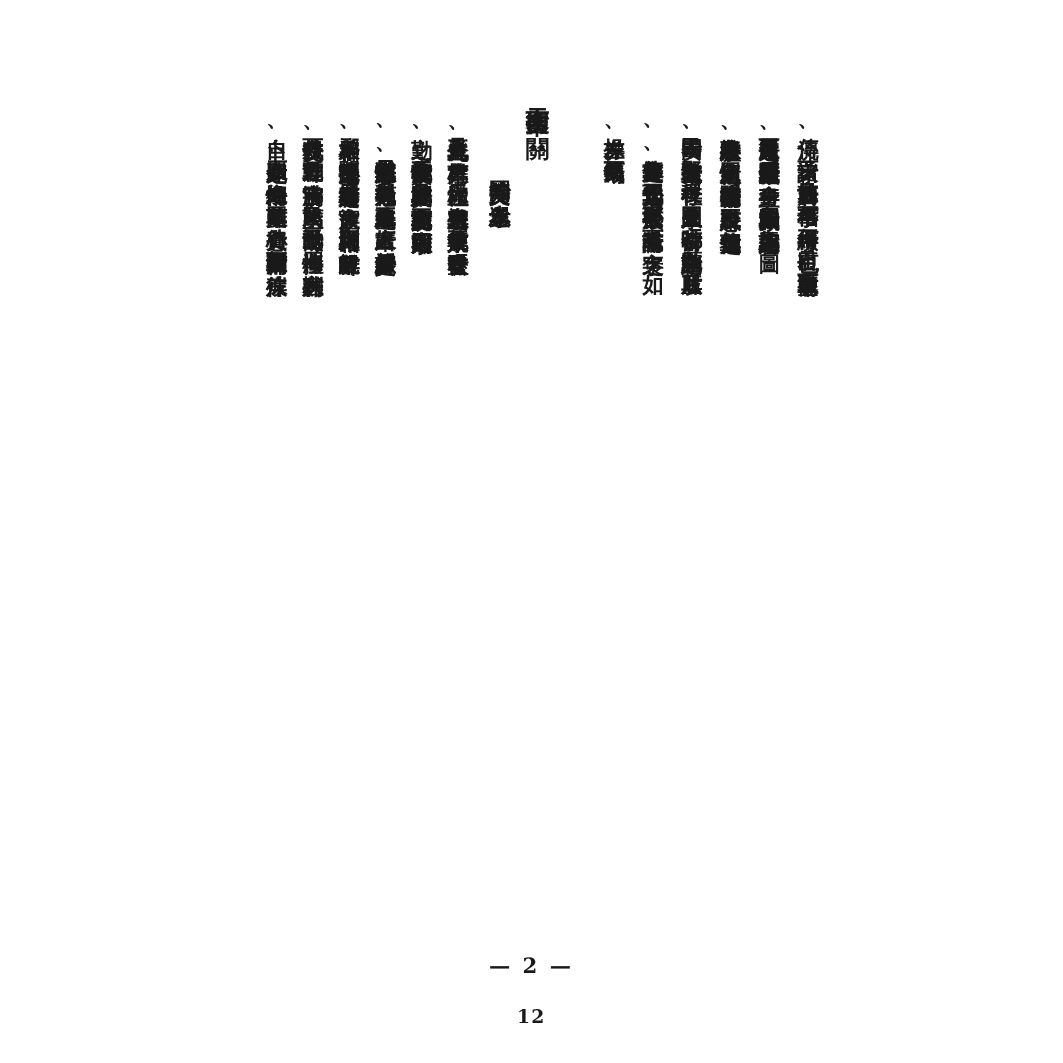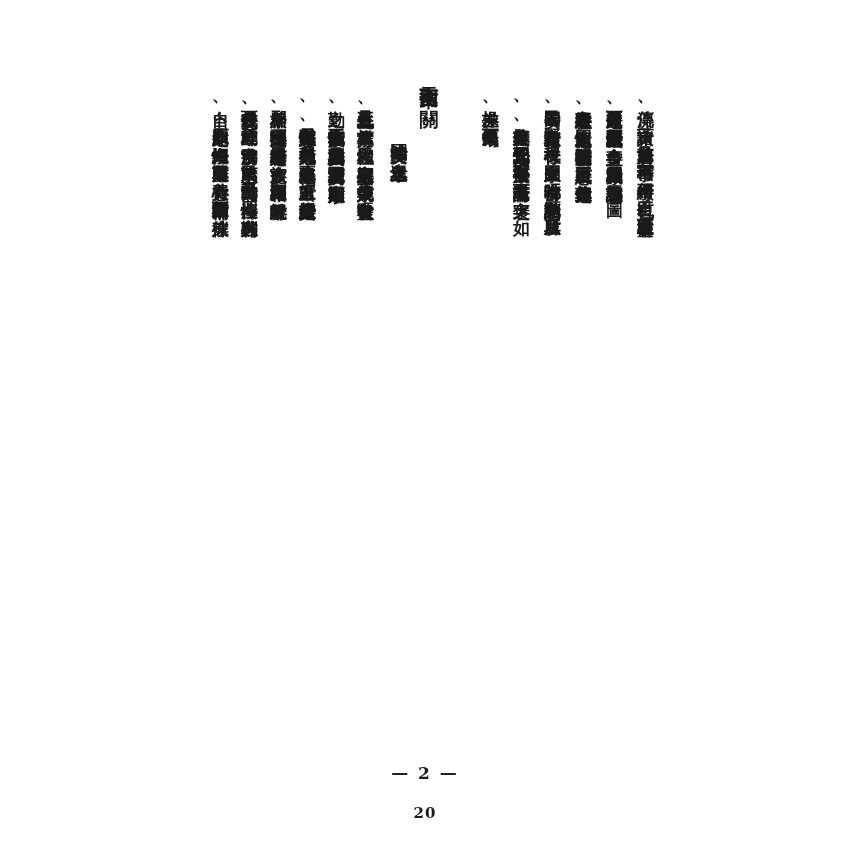--- a/index.html
+++ b/index.html
@@ -78,14 +78,14 @@
     <div class="col title-col">南天文衡聖帝　關</div>
     <div class="col subtitle-col">治國安邦文　忠孝集選</div>
     <div class="col lb lb-first">且人主位登九五、權掌萬方、體天立極、坐享祖宗之宏基、使不兢兢業業、盡宵衣旰食</div>
     <div class="col lb">之勤、非惟不能長享大寶、亦且禍延於旦夕間矣、蓋深宮不克自樹其功、山河難期永固</div>
     <div class="col lb">、黼座早先自懈其志、社稷曷免顛危、建中無表正之基、奸人輩出、綏猷少肇修之實、</div>
     <div class="col lb">邪辟相乘、宵小開捷徑之途、君子絕登庸之路、族大寵多、內則權臣相狎、親離衆畔、</div>
     <div class="col lb">外而戎狄交侵、乾坤震動、宇宙沸騰、萬民塗炭、干戈動無已時、四海棲惶、利害殊難</div>
     <div class="col lb">自卜、卵石履冰之危、纔知悔悟、蔓草難圖、徒費心力、猶如船到江中而補漏、彼岸殊</div>
   </div>
   <div class="footer-marker">— 2 —</div>
-  <div class="footer-page">20</div>
+  <div class="footer-page">12</div>
 </div>
 
 </body></html>

